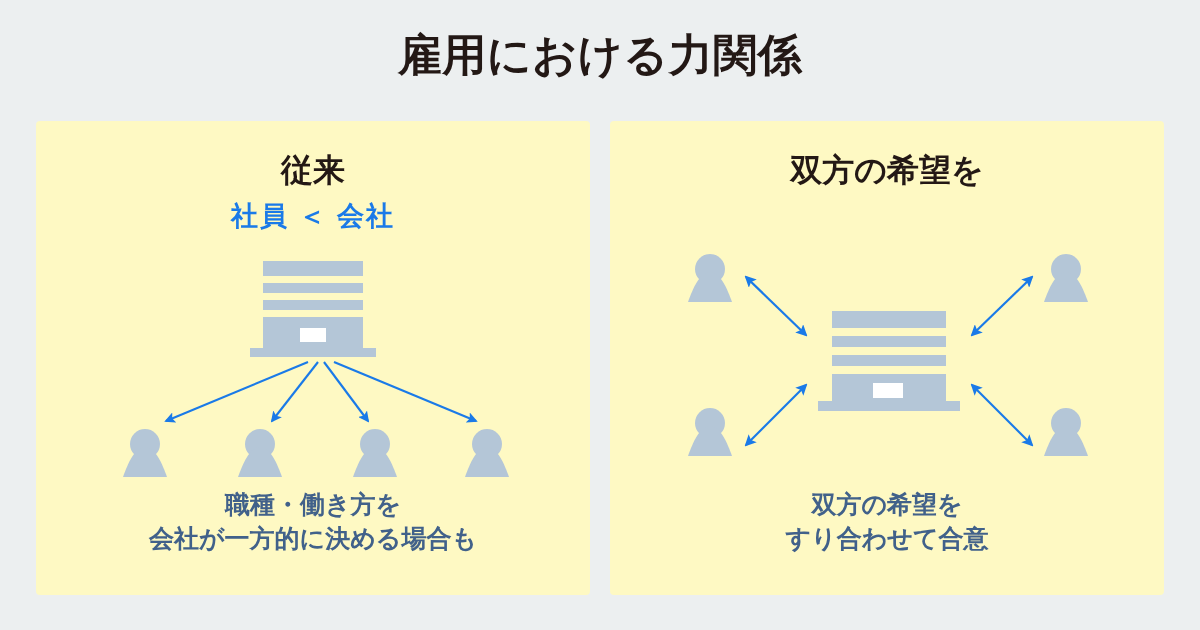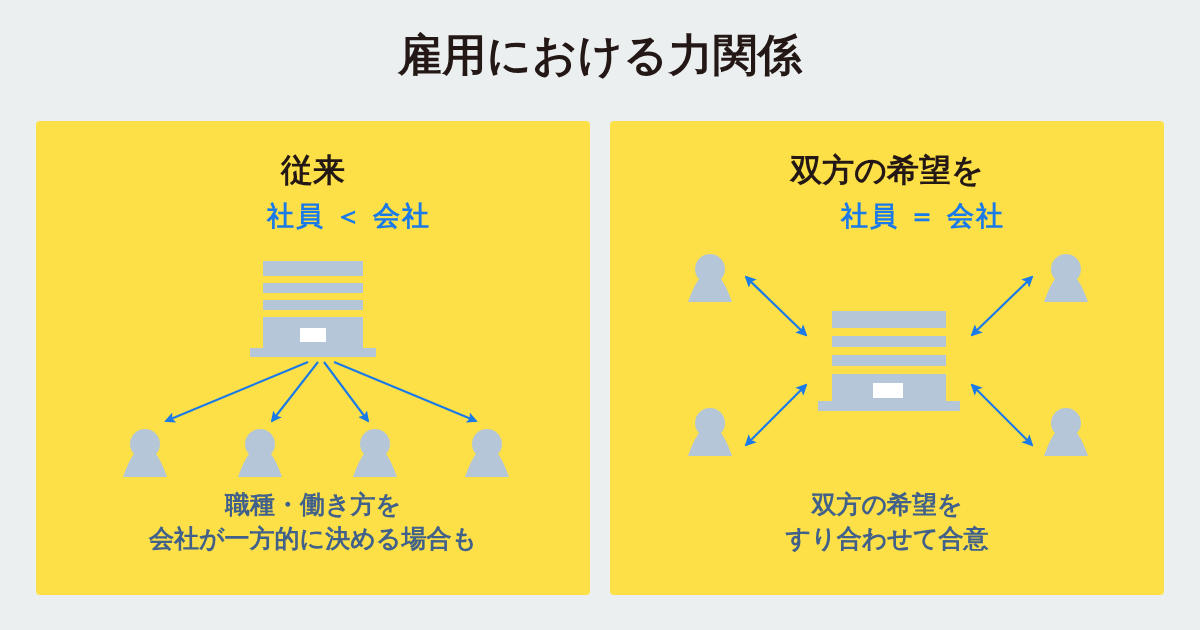--- a/index.html
+++ b/index.html
@@ -36,21 +36,21 @@
     letter-spacing: 0.5px;
     white-space: nowrap;
   }
 
   
   .panel {
     position: absolute;
     top: 121px;
     width: 554px;
     height: 474px;
-    background: #fde047;
+    background: #fef9c3;
     border-radius: 4px;
     box-sizing: border-box;
   }
   .panel-left  { left: 36px; }
   .panel-right { left: 610px; }
 
   .panel-heading {
     position: absolute;
     top: 29px;
     left: 0;
@@ -67,21 +67,20 @@
     top: 77px;
     left: 0;
     width: 100%;
     text-align: center;
     font-size: 27px;
     line-height: 36px;
     font-weight: 700;
     color: #1a7ae8;
     letter-spacing: 2px;
     white-space: nowrap;
-    margin-left: 36px;
   }
   .panel-caption {
     position: absolute;
     bottom: 40px;
     left: 0;
     width: 100%;
     text-align: center;
     font-size: 25px;
     line-height: 34px;
     font-weight: 700;
@@ -158,21 +157,20 @@
     </div>
 
     <div class="panel-caption">職種・働き方を
 会社が一方的に決める場合も</div>
   </div>
 
   <div class="panel panel-right">
 
     <div class="panel-heading">双方の希望を</div>
 
-    <div class="panel-subheading">社員 ＝ 会社</div>
 
     <div class="stage">
       <svg width="554" height="230" viewBox="0 0 554 230" xmlns="http://www.w3.org/2000/svg">
         <defs>
           <marker id="arrowR" markerWidth="5.2" markerHeight="5.2" refX="4.3" refY="2.6" orient="auto" markerUnits="strokeWidth">
             <path d="M0,0 L5.2,2.6 L0,5.2 L1.1,2.6 z" fill="#1a7ae8"></path>
           </marker>
           <marker id="arrowRstart" markerWidth="5.2" markerHeight="5.2" refX="4.3" refY="2.6" orient="auto-start-reverse" markerUnits="strokeWidth">
             <path d="M0,0 L5.2,2.6 L0,5.2 L1.1,2.6 z" fill="#1a7ae8"></path>
           </marker>

